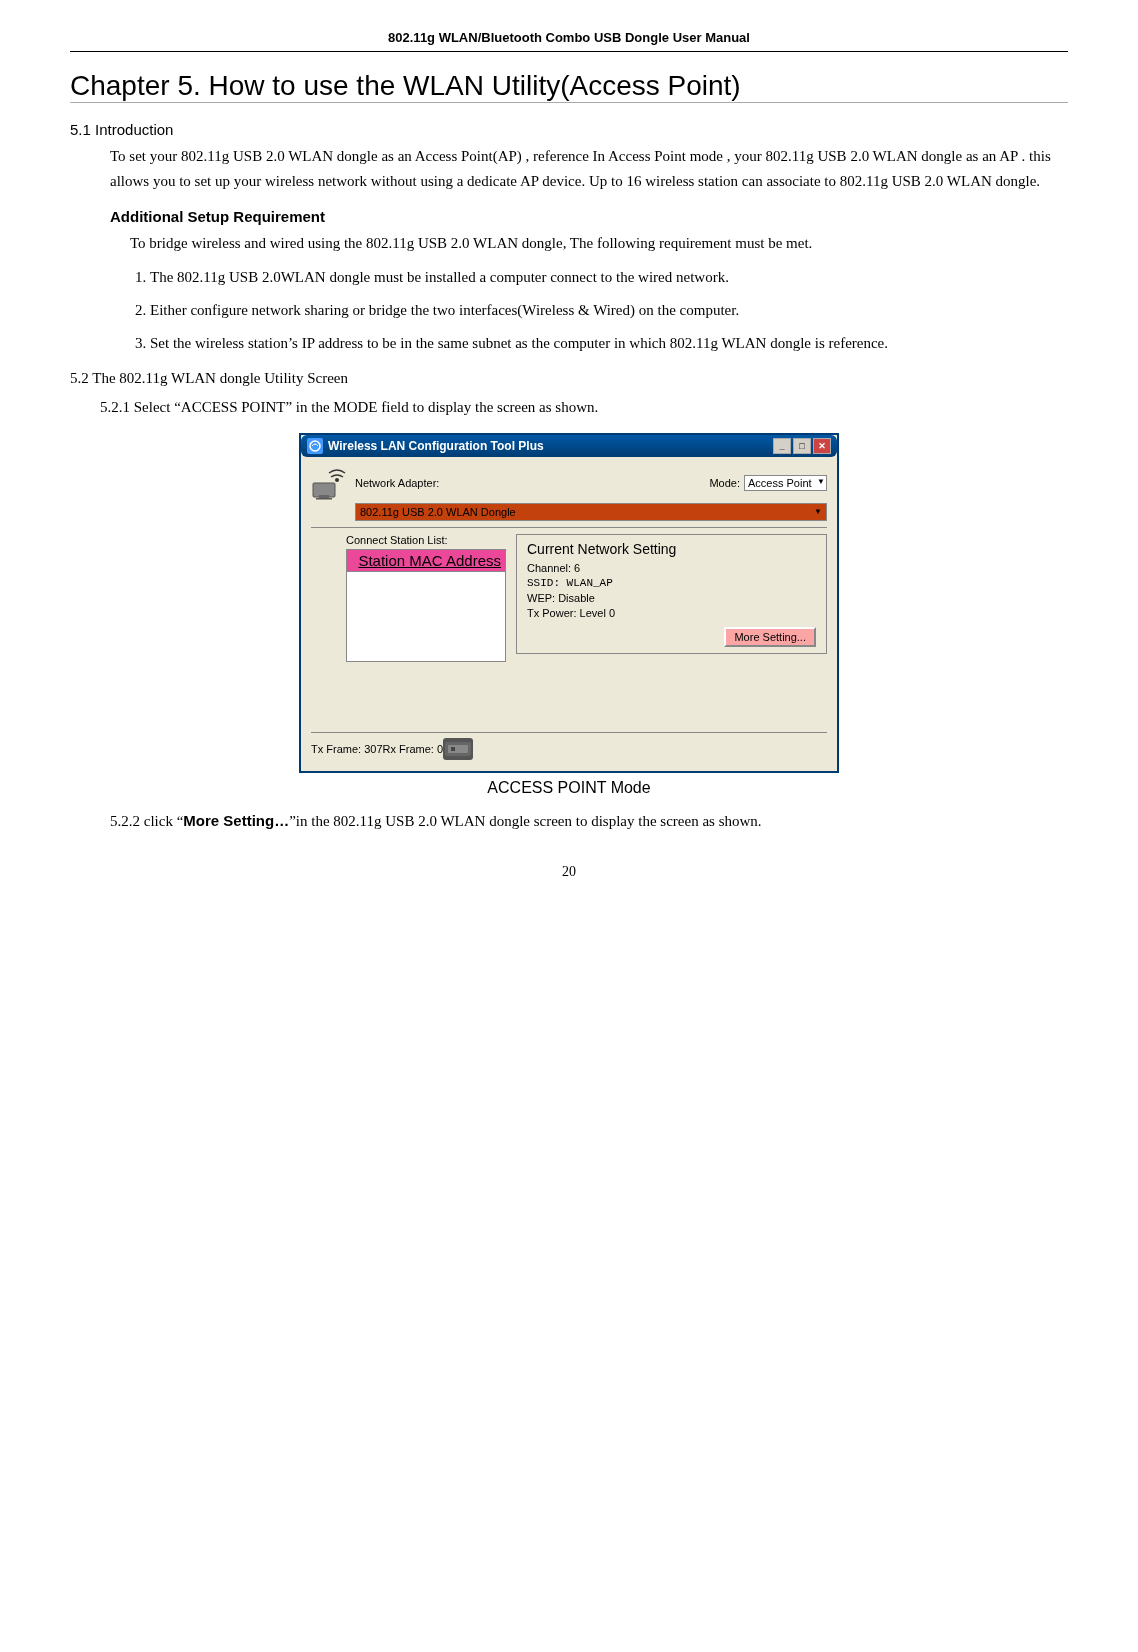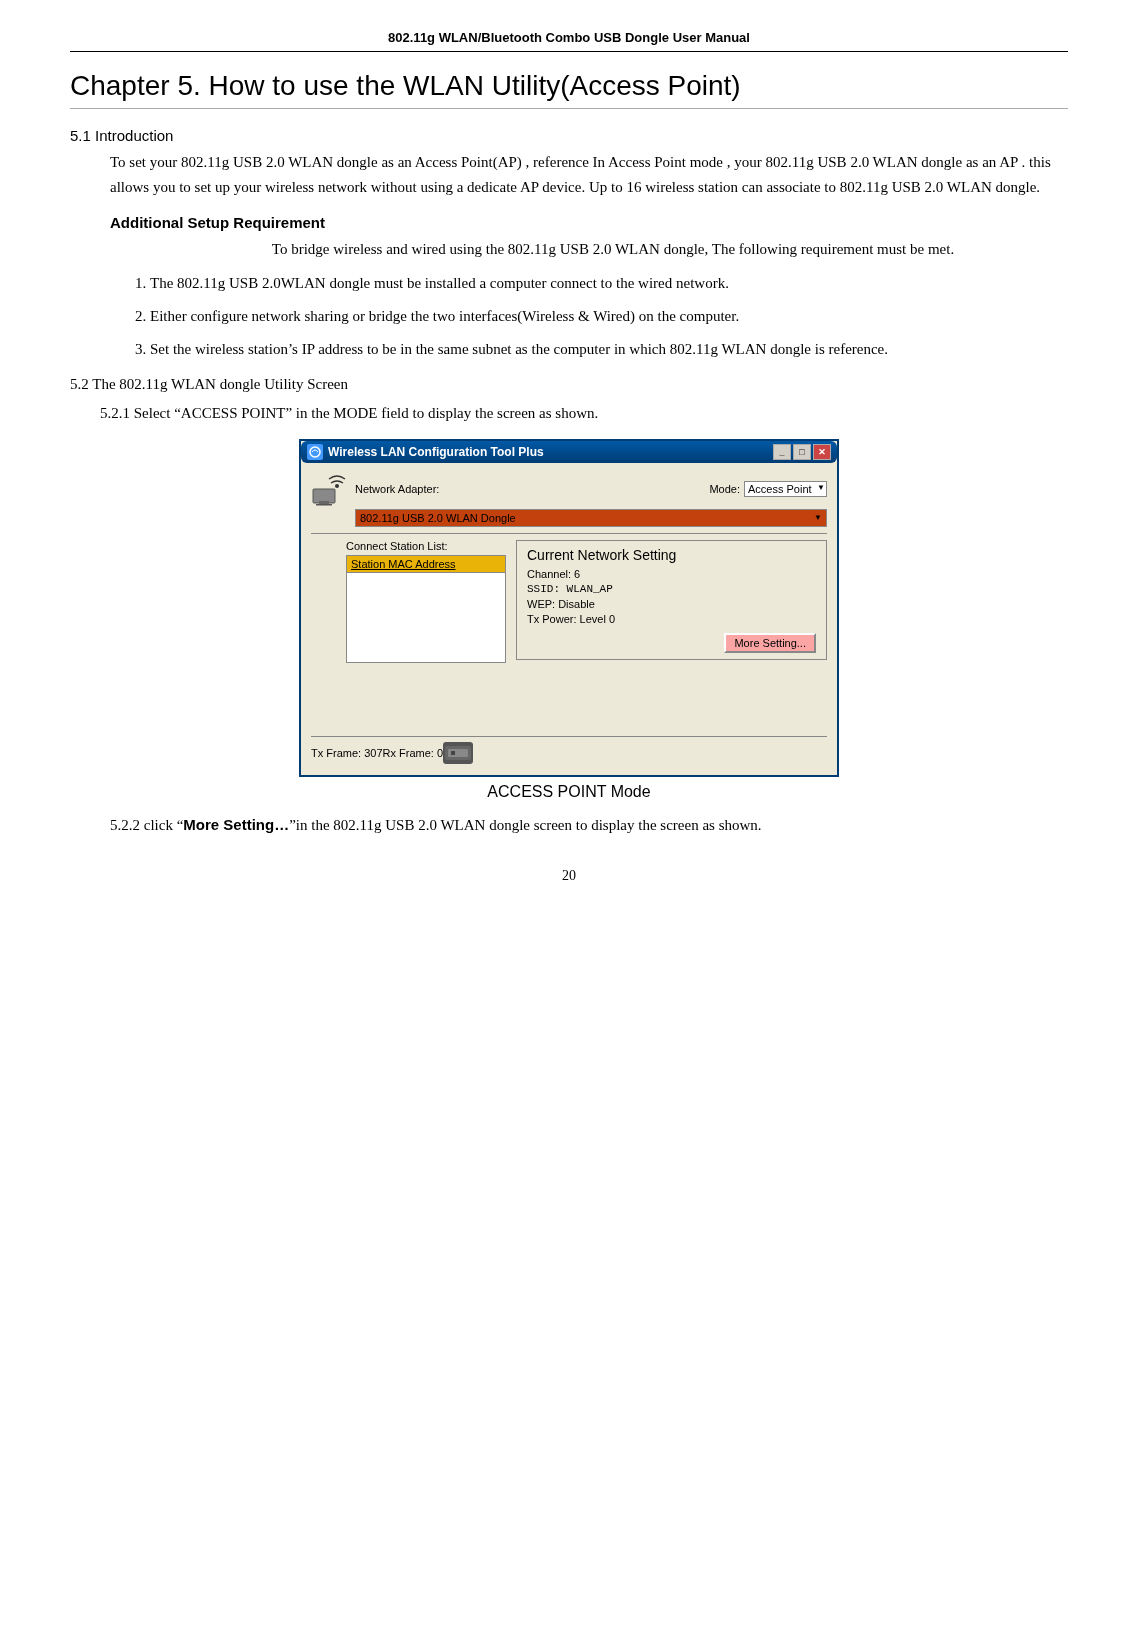--- a/index.html
+++ b/index.html
@@ -20,45 +20,43 @@
       border-bottom: 1px solid #000;
       padding-bottom: 6px;
       margin-bottom: 18px;
     }
     .chapter-title {
       font-size: 28px;
       font-weight: normal;
       font-family: Arial, sans-serif;
       margin-bottom: 18px;
       border-bottom: 1px solid #aaa;
-      padding-bottom: 6px;
     }
     .section-label {
       font-size: 15px;
       font-family: Arial, sans-serif;
       margin-bottom: 6px;
     }
     .intro-block {
       margin-left: 40px;
       margin-bottom: 14px;
       line-height: 1.65;
       font-size: 15px;
     }
     .bold-heading {
       font-weight: bold;
       font-family: Arial, sans-serif;
       font-size: 15px;
       margin-left: 40px;
       margin-bottom: 6px;
     }
     .sub-intro {
-      margin-left: 88px;
+      margin-left: 60px;
       margin-bottom: 10px;
       line-height: 1.65;
-      text-align: center;
     }
     .numbered-list {
       margin-left: 80px;
       margin-bottom: 14px;
     }
     .numbered-list li {
       margin-bottom: 8px;
       line-height: 1.65;
     }
     .section-52 {
@@ -204,26 +202,27 @@
     }
     .left-panel {
       width: 160px;
       flex-shrink: 0;
     }
     .connect-station-label {
       font-size: 11px;
       margin-bottom: 3px;
     }
     .station-mac-header {
-      font-size: 11px;
-      background: #eab308;
+      font-size: 15px;
+      background: #ec4899;
       border: 1px solid #888;
       padding: 2px 4px;
       text-decoration: underline;
       cursor: pointer;
+      text-align: right;
     }
     .station-list-area {
       border: 1px solid #888;
       background: #fff;
       height: 90px;
       border-top: none;
     }
     .right-panel {
       flex: 1;
     }

